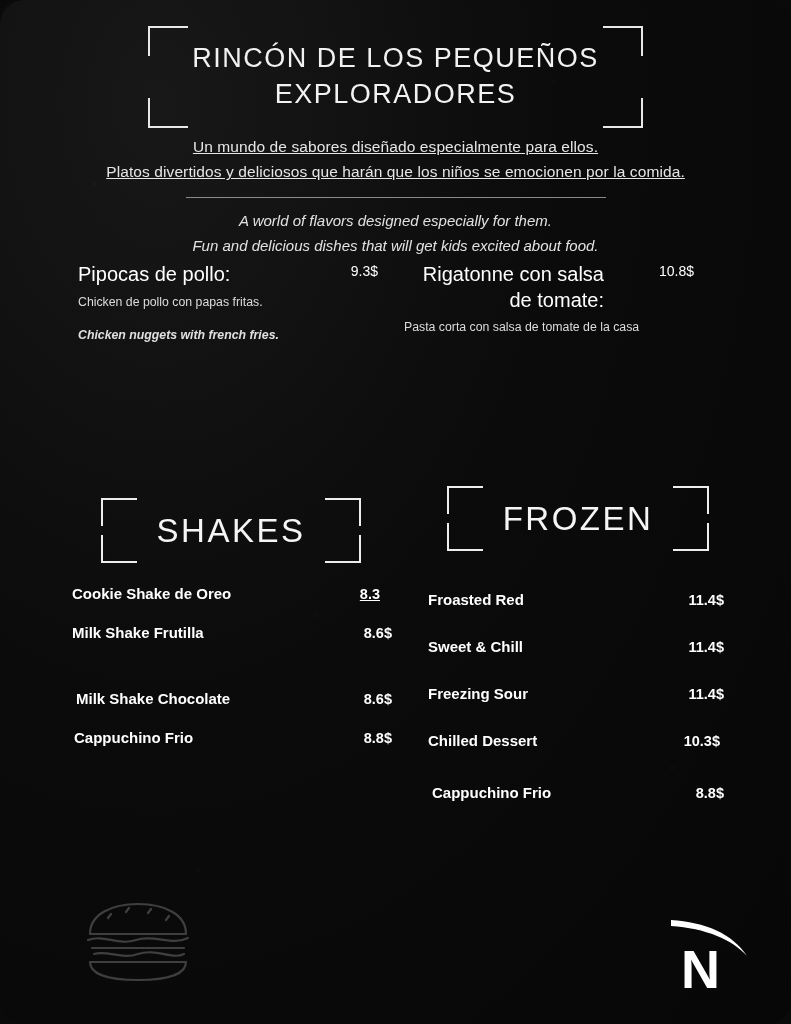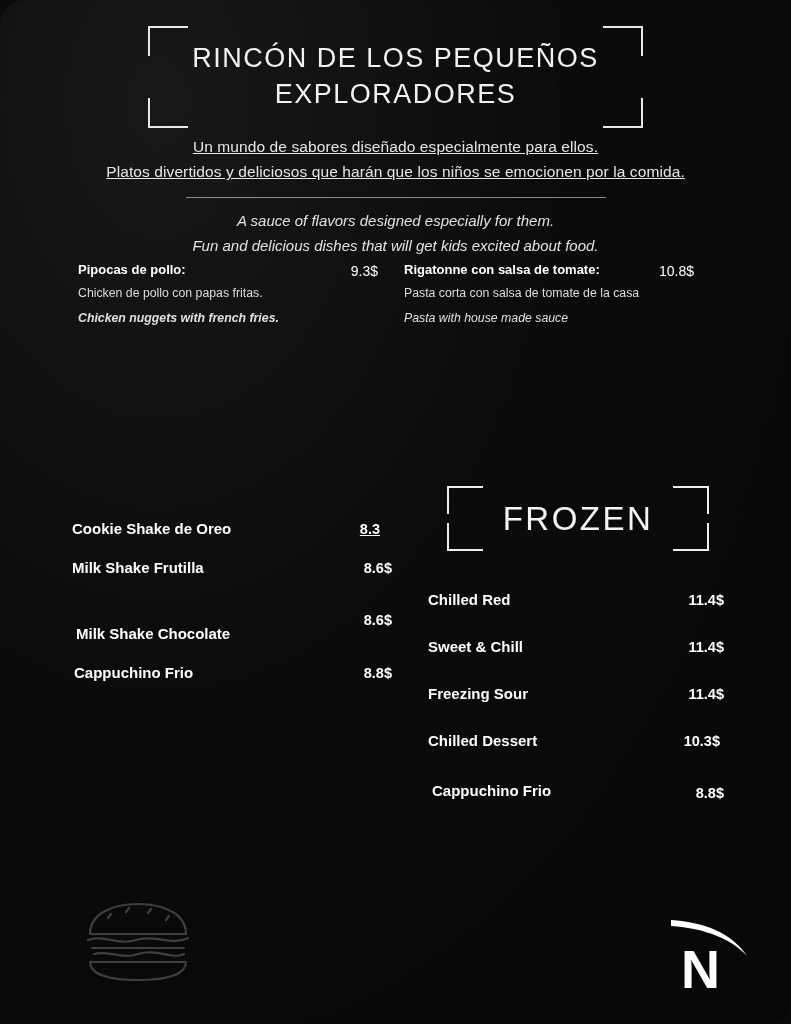--- a/index.html
+++ b/index.html
@@ -117,22 +117,22 @@
   .kids-col.left { left: 78px; }
   .kids-col.right { left: 404px; width: 290px; }
 
   .item-head {
     display: flex;
     align-items: flex-start;
     justify-content: space-between;
     gap: 10px;
   }
   .item-name {
-    font-size: 13px;
-    font-weight: bold;
+    font-size: 20px;
+    font-weight: normal;
     color: #ffffff;
     line-height: 1.28;
     max-width: 200px;
     text-align: right;
   }
   .item-price {
     font-size: 14px;
     font-weight: 400;
     color: #ffffff;
     white-space: nowrap;
@@ -143,21 +143,21 @@
     color: #dcdcdc;
     margin-top: 6px;
     line-height: 1.35;
     max-width: 240px;
   }
   .item-desc-en {
     font-size: 12.3px;
     color: #e0e0e0;
     font-style: italic;
     font-weight: bold;
-    margin-top: 8px;
+    margin-top: 17px;
     line-height: 1.35;
     max-width: 250px;
   }
   .item-desc-en.thin { font-weight: normal; }
 
   
   .sect {
     position: absolute;
   }
   .sect-header {
@@ -180,21 +180,21 @@
   .sect-title {
     font-size: 33px;
     letter-spacing: 2.5px;
     color: #f5f5f5;
     font-weight: 400;
     line-height: 1;
   }
 
   .drink-row {
     display: flex;
-    align-items: center;
+    align-items: flex-end;
     justify-content: space-between;
     font-weight: bold;
     color: #ffffff;
   }
   .drink-name { font-size: 15px; }
   .drink-price { font-size: 14.5px; font-weight: bold; }
 
   
   #shakes { left: 66px; top: 498px; width: 330px; }
   #shakes .rows { margin-top: 22px; padding: 0 4px 0 4px; }
@@ -257,45 +257,53 @@
       <span class="b br"></span>
       <div class="main-title">RINCÓN DE LOS PEQUEÑOS
 EXPLORADORES</div>
     </div>
   </div>
 
   <div class="intro">
     <div class="es">Un mundo de sabores diseñado especialmente para ellos.
 Platos divertidos y deliciosos que harán que los niños se emocionen por la comida.</div>
     <div class="divider"></div>
-    <div class="en">A sauce of flavors designed especially for them.
+    <div class="en">A world of flavors designed especially for them.
 Fun and delicious dishes that will get kids excited about food.</div>
   </div>
 
   <div class="kids">
     <div class="kids-col left">
       <div class="item-head">
         <div class="item-name">Pipocas de pollo:</div>
         <div class="item-price">9.3$</div>
       </div>
       <div class="item-desc-es">Chicken de pollo con papas fritas.</div>
       <div class="item-desc-en">Chicken nuggets with french fries.</div>
     </div>
 
     <div class="kids-col right">
       <div class="item-head">
         <div class="item-name">Rigatonne con salsa de tomate:</div>
         <div class="item-price">10.8$</div>
       </div>
       <div class="item-desc-es">Pasta corta con salsa de tomate de la casa</div>
-      <div class="item-desc-en thin">Pasta with house made sauce</div>
     </div>
   </div>
 
   <div class="sect" id="shakes">
+    <div style="text-align:center;">
+      <div class="sect-header">
+        <span class="b tl"></span>
+        <span class="b tr"></span>
+        <span class="b bl"></span>
+        <span class="b br"></span>
+        <div class="sect-title">SHAKES</div>
+      </div>
+    </div>
     <div class="rows">
       <div class="drink-row r0">
         <span class="drink-name">Cookie Shake de Oreo</span>
         <span class="drink-price">8.3</span>
       </div>
       <div class="drink-row r1">
         <span class="drink-name">Milk Shake Frutilla</span>
         <span class="drink-price">8.6$</span>
       </div>
       <div class="drink-row r2">
@@ -314,21 +322,21 @@
       <div class="sect-header">
         <span class="b tl"></span>
         <span class="b tr"></span>
         <span class="b bl"></span>
         <span class="b br"></span>
         <div class="sect-title">FROZEN</div>
       </div>
     </div>
     <div class="rows">
       <div class="drink-row r0">
-        <span class="drink-name">Chilled Red</span>
+        <span class="drink-name">Froasted Red</span>
         <span class="drink-price">11.4$</span>
       </div>
       <div class="drink-row r1">
         <span class="drink-name">Sweet &amp; Chill</span>
         <span class="drink-price">11.4$</span>
       </div>
       <div class="drink-row r2">
         <span class="drink-name">Freezing Sour</span>
         <span class="drink-price">11.4$</span>
       </div>

